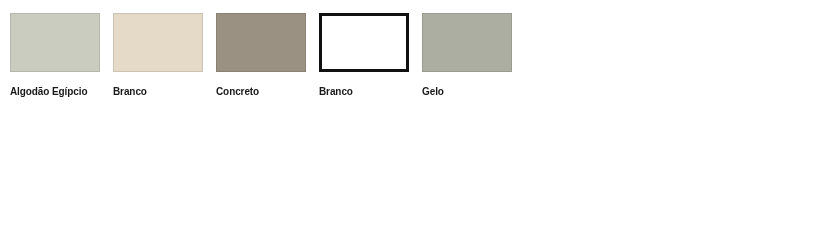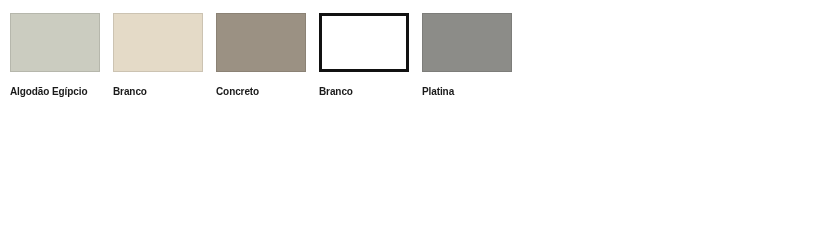--- a/index.html
+++ b/index.html
@@ -76,17 +76,17 @@
       </div>
       <div class="swatch-item">
         <div class="swatch-chip" style="background: rgb(155, 145, 131);"></div>
         <div class="swatch-label">Concreto</div>
       </div>
       <div class="swatch-item">
         <div class="swatch-chip outlined" style="background: rgb(255, 255, 255); border-color: rgb(17, 17, 17);"></div>
         <div class="swatch-label">Branco</div>
       </div>
       <div class="swatch-item">
-        <div class="swatch-chip" style="background: rgb(140, 140, 136);"></div>
-        <div class="swatch-label">Platina</div>
+        <div class="swatch-chip" style="background: rgb(172, 174, 161);"></div>
+        <div class="swatch-label">Gelo</div>
       </div>
     </div>
 </div>
 
 </body></html>

